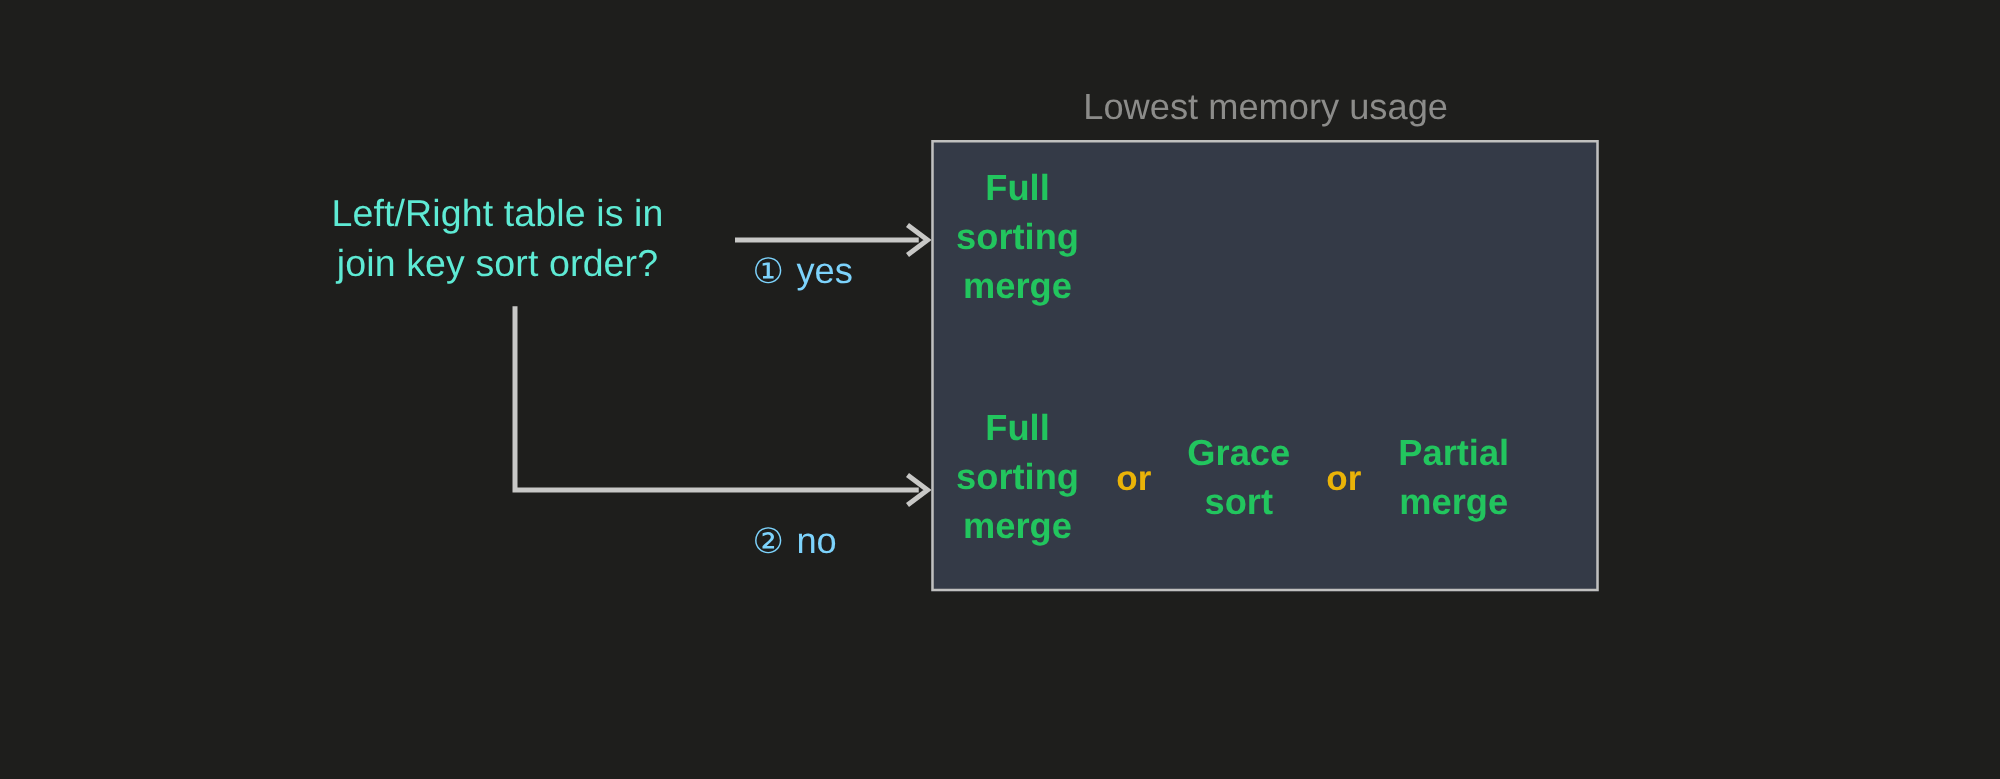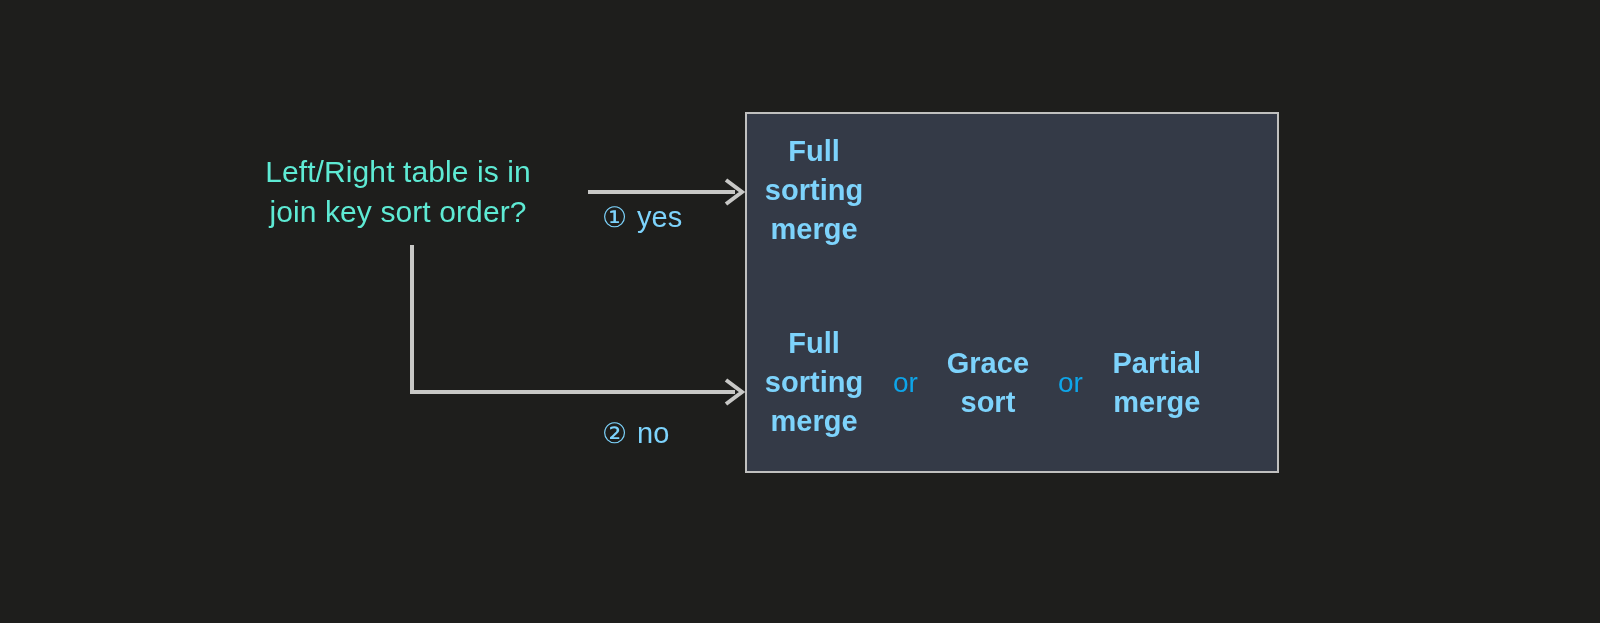--- a/index.html
+++ b/index.html
@@ -91,33 +91,33 @@
     left: 0;
     width: 100%;
     display: flex;
     align-items: center;
     box-sizing: border-box;
   }
   #row-sorted   { top: 18px;  padding-left: 8px; }
   #row-unsorted { top: 210px; padding-left: 8px; }
 
   .option {
-    color: #7dd3fc;
+    color: #22c55e;
     font-weight: bold;
     font-size: 29px;
     line-height: 39px;
     text-align: center;
     white-space: nowrap;
   }
   .option .oline { display: block; }
 
   .or-sep {
-    color: #0ea5e9;
+    color: #eab308;
     font-size: 28px;
-    font-weight: normal;
+    font-weight: bold;
     padding: 0 20px;
     white-space: nowrap;
   }
   #opt-sorted-1   { width: 118px; }
   #opt-unsorted-1 { width: 118px; }
   #opt-unsorted-2 { width: 100px; }
   #opt-unsorted-3 { width: 108px; }
 </style>
 </head>
 <body>
@@ -142,20 +142,21 @@
     </g>
   </svg>
 
   <div class="branch-label" id="label-yes">
     <span class="circnum">①</span><span class="word">yes</span>
   </div>
   <div class="branch-label" id="label-no">
     <span class="circnum">②</span><span class="word">no</span>
   </div>
 
+  <div class="caption" id="caption-top">Lowest memory usage</div>
 
   <div id="panel">
 
     <div class="option-row" id="row-sorted">
       <div class="option" id="opt-sorted-1">
         <span class="oline">Full</span>
         <span class="oline">sorting</span>
         <span class="oline">merge</span>
       </div>
     </div>

